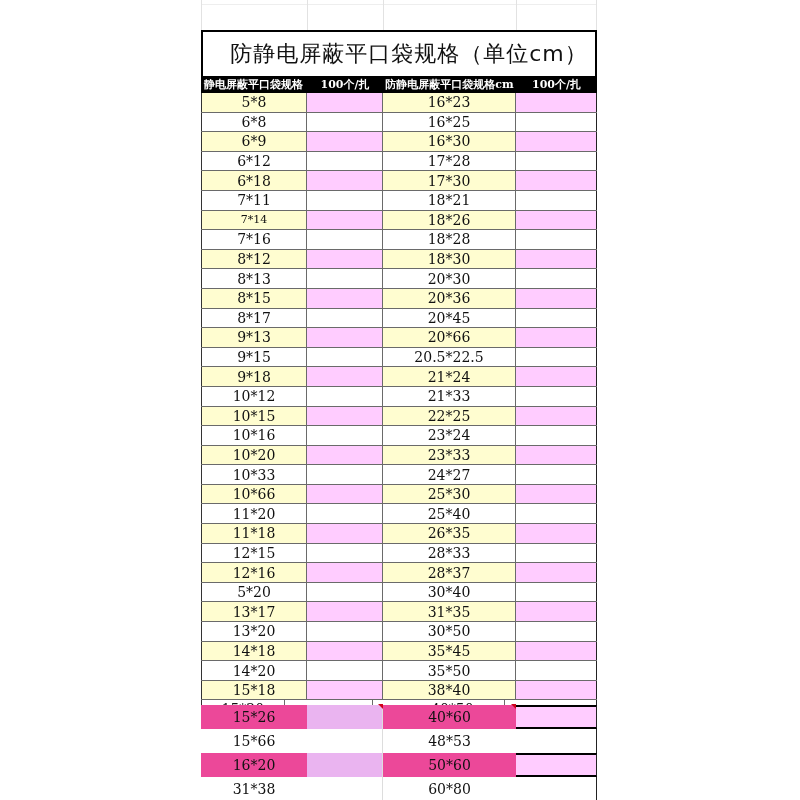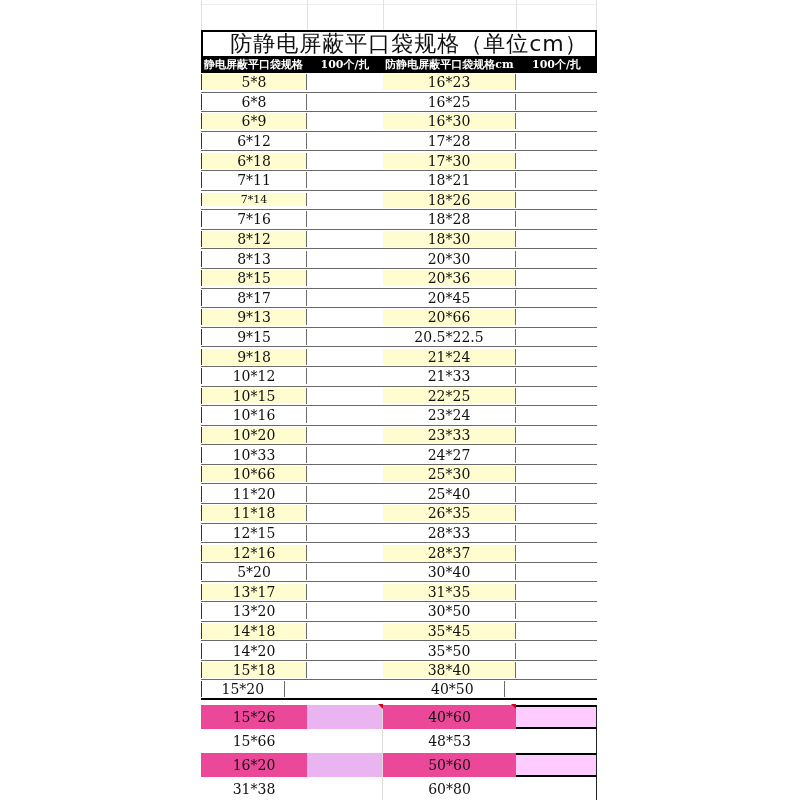--- a/index.html
+++ b/index.html
@@ -6,32 +6,32 @@
   body { width: 800px; height: 800px; position: relative; overflow: hidden;
          font-family: "DejaVu Serif", "Liberation Serif", serif; color: #111; }
 
   
   .topgrid { position: absolute; left: 201px; top: 0; width: 396px; height: 30px; }
   .topgrid .vl { position: absolute; top: 0; width: 1px; height: 30px; background: #e2e2e2; }
   .topgrid .hl { position: absolute; left: 0; top: 4px; width: 396px; height: 1px; background: #eeeeee; }
 
   .sheet { position: absolute; left: 201px; top: 30px; width: 396px; }
 
-  .title { height: 26px; border: 2px solid #000; border-bottom: none; box-sizing: border-box;
+  .title { height: 46px; border: 2px solid #000; border-bottom: none; box-sizing: border-box;
            display: flex; align-items: center; justify-content: center;
            font-family: "DejaVu Sans", "Liberation Sans", sans-serif;
            font-size: 22px; letter-spacing: 1px; color: #111; padding-left: 20px; }
 
   .hdr { display: flex; height: 17px; background: #000; color: #fff;
          font-size: 11px; font-weight: bold; line-height: 17px; }
   .hdr div { overflow: hidden; white-space: nowrap; text-align: center; }
 
   .c1 { width: 106px; } .c2 { width: 76px; } .c3 { width: 133px; } .c4 { width: 81px; }
 
-  .row { display: flex; height: 19.6px; box-sizing: border-box; border-bottom: 1px solid #6a6a6a; align-items: center; }
+  .row { display: flex; height: 19.6px; box-sizing: border-box; border-bottom: 1px solid #6a6a6a; }
   .row > div { box-sizing: border-box; border-right: 1px solid #6a6a6a;
                display: flex; align-items: center; justify-content: center; font-size: 14px; }
   .row > div:first-child { border-left: 1px solid #333; }
   .row > div:last-child { border-right: 1.5px solid #222; }
 
   .row.hl .c1, .row.hl .c3 { background: #fffdd0; }
   .row.hl .c2, .row.hl .c4 { background: #ffccff; }
   .row.small .c1 { font-size: 11px; }
 
   .row.lastmain { border-bottom: 2px solid #000; gap: 28px; }

